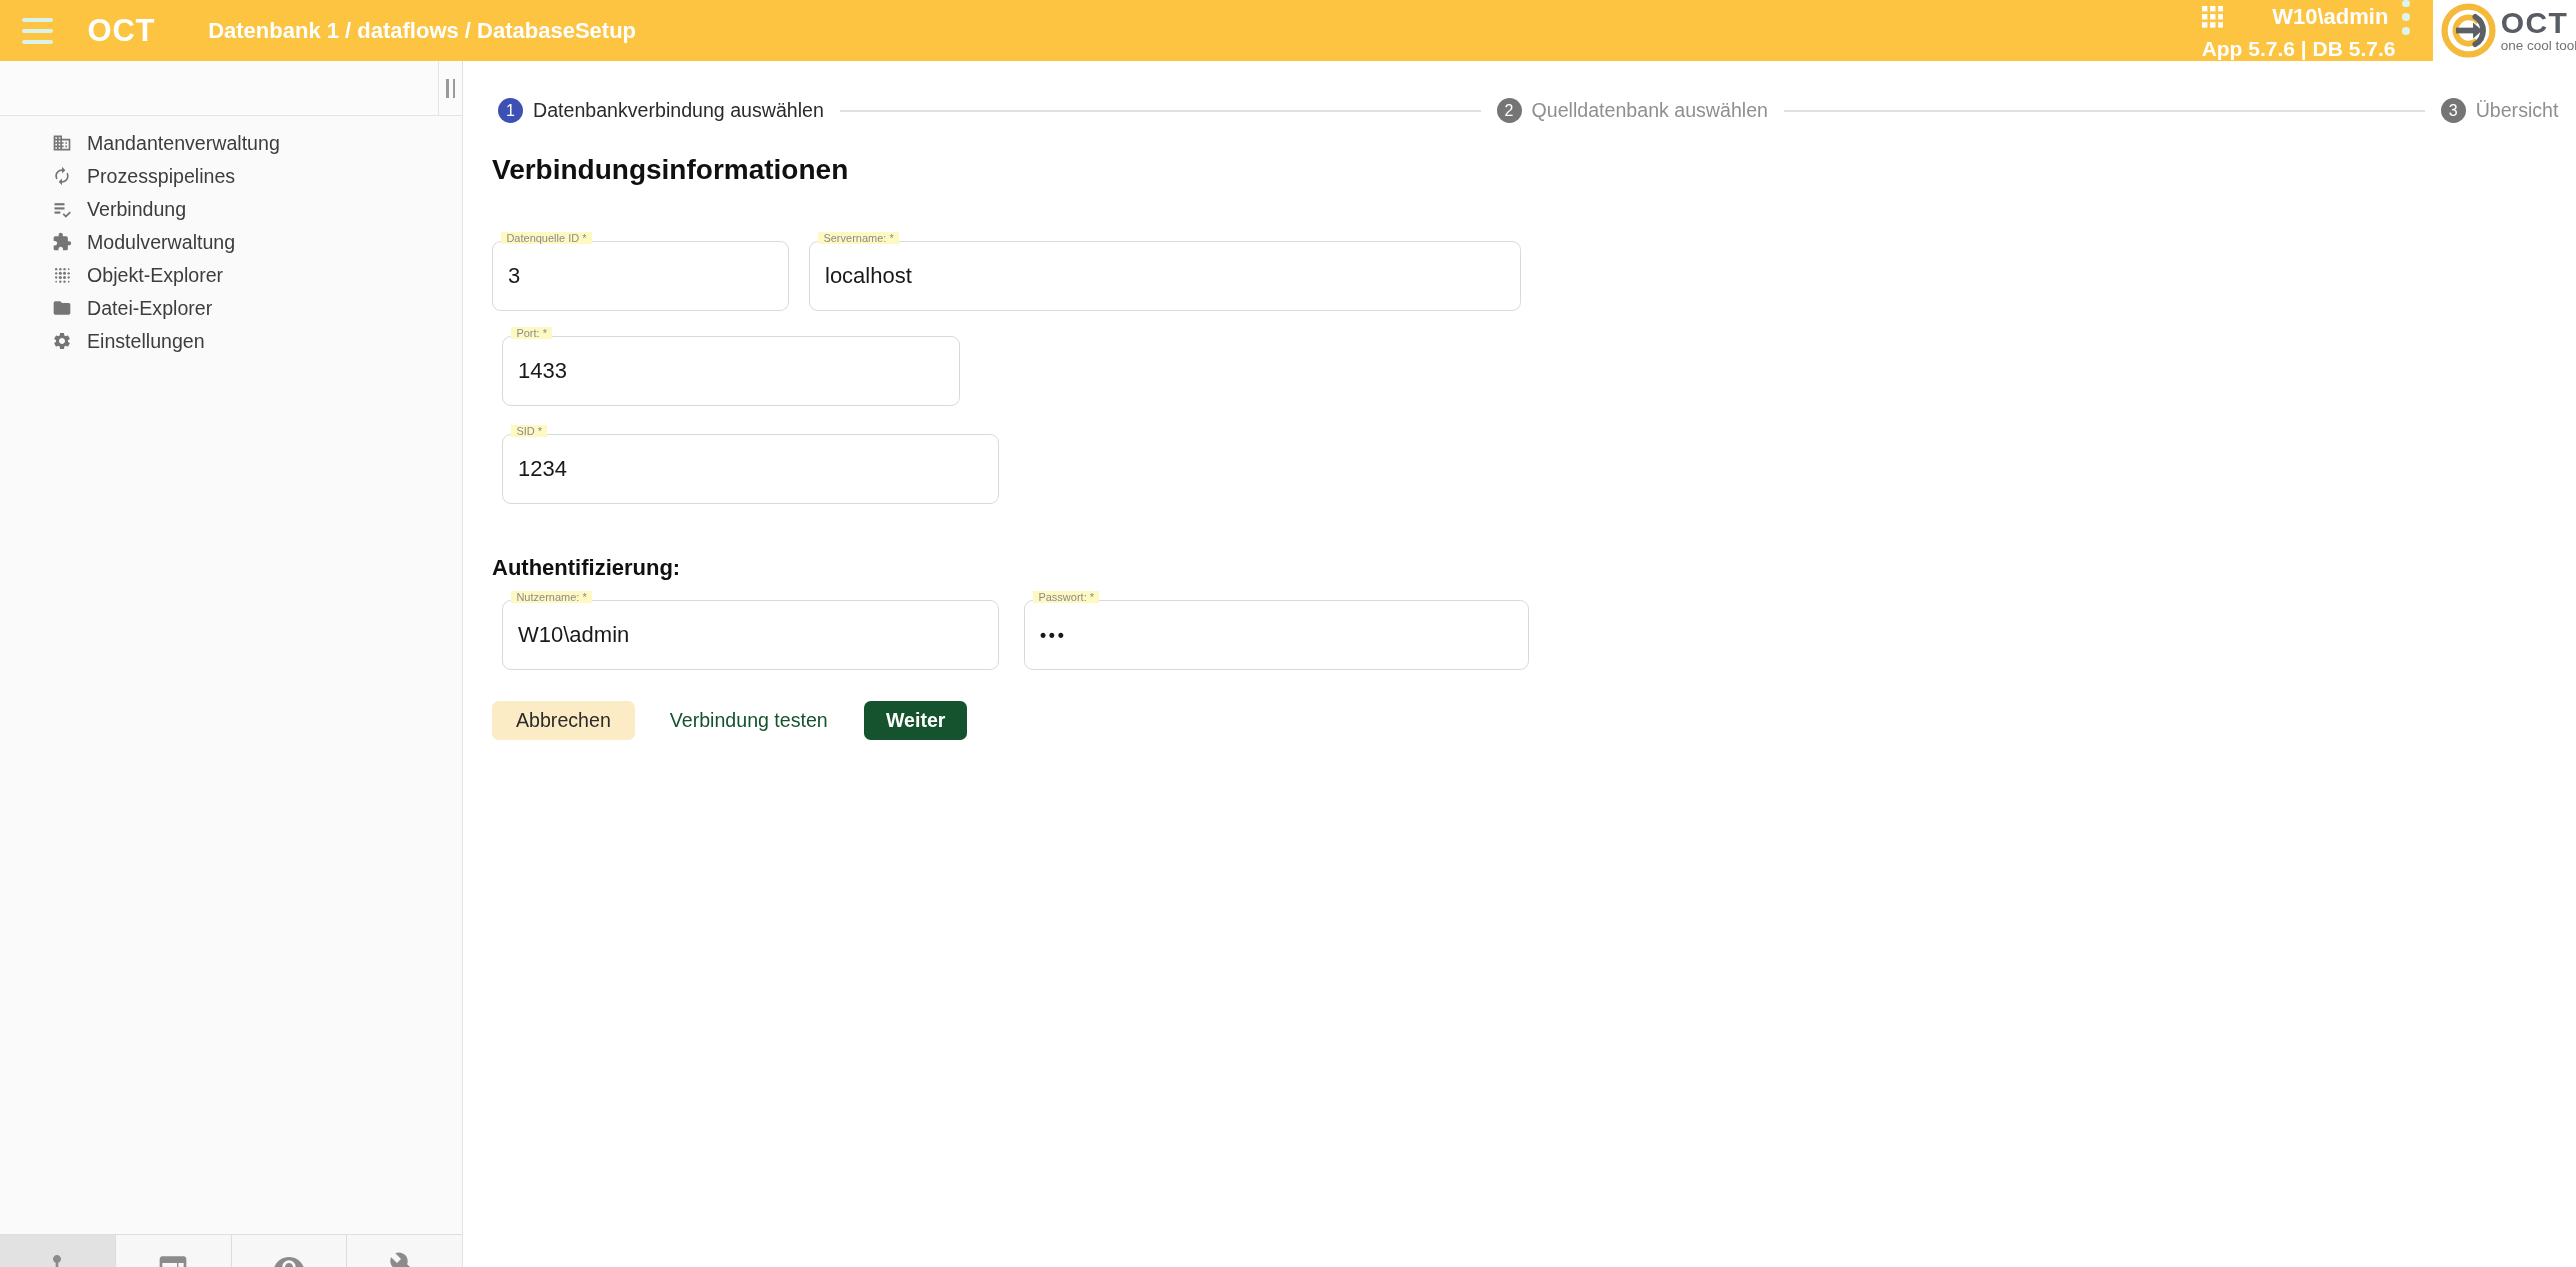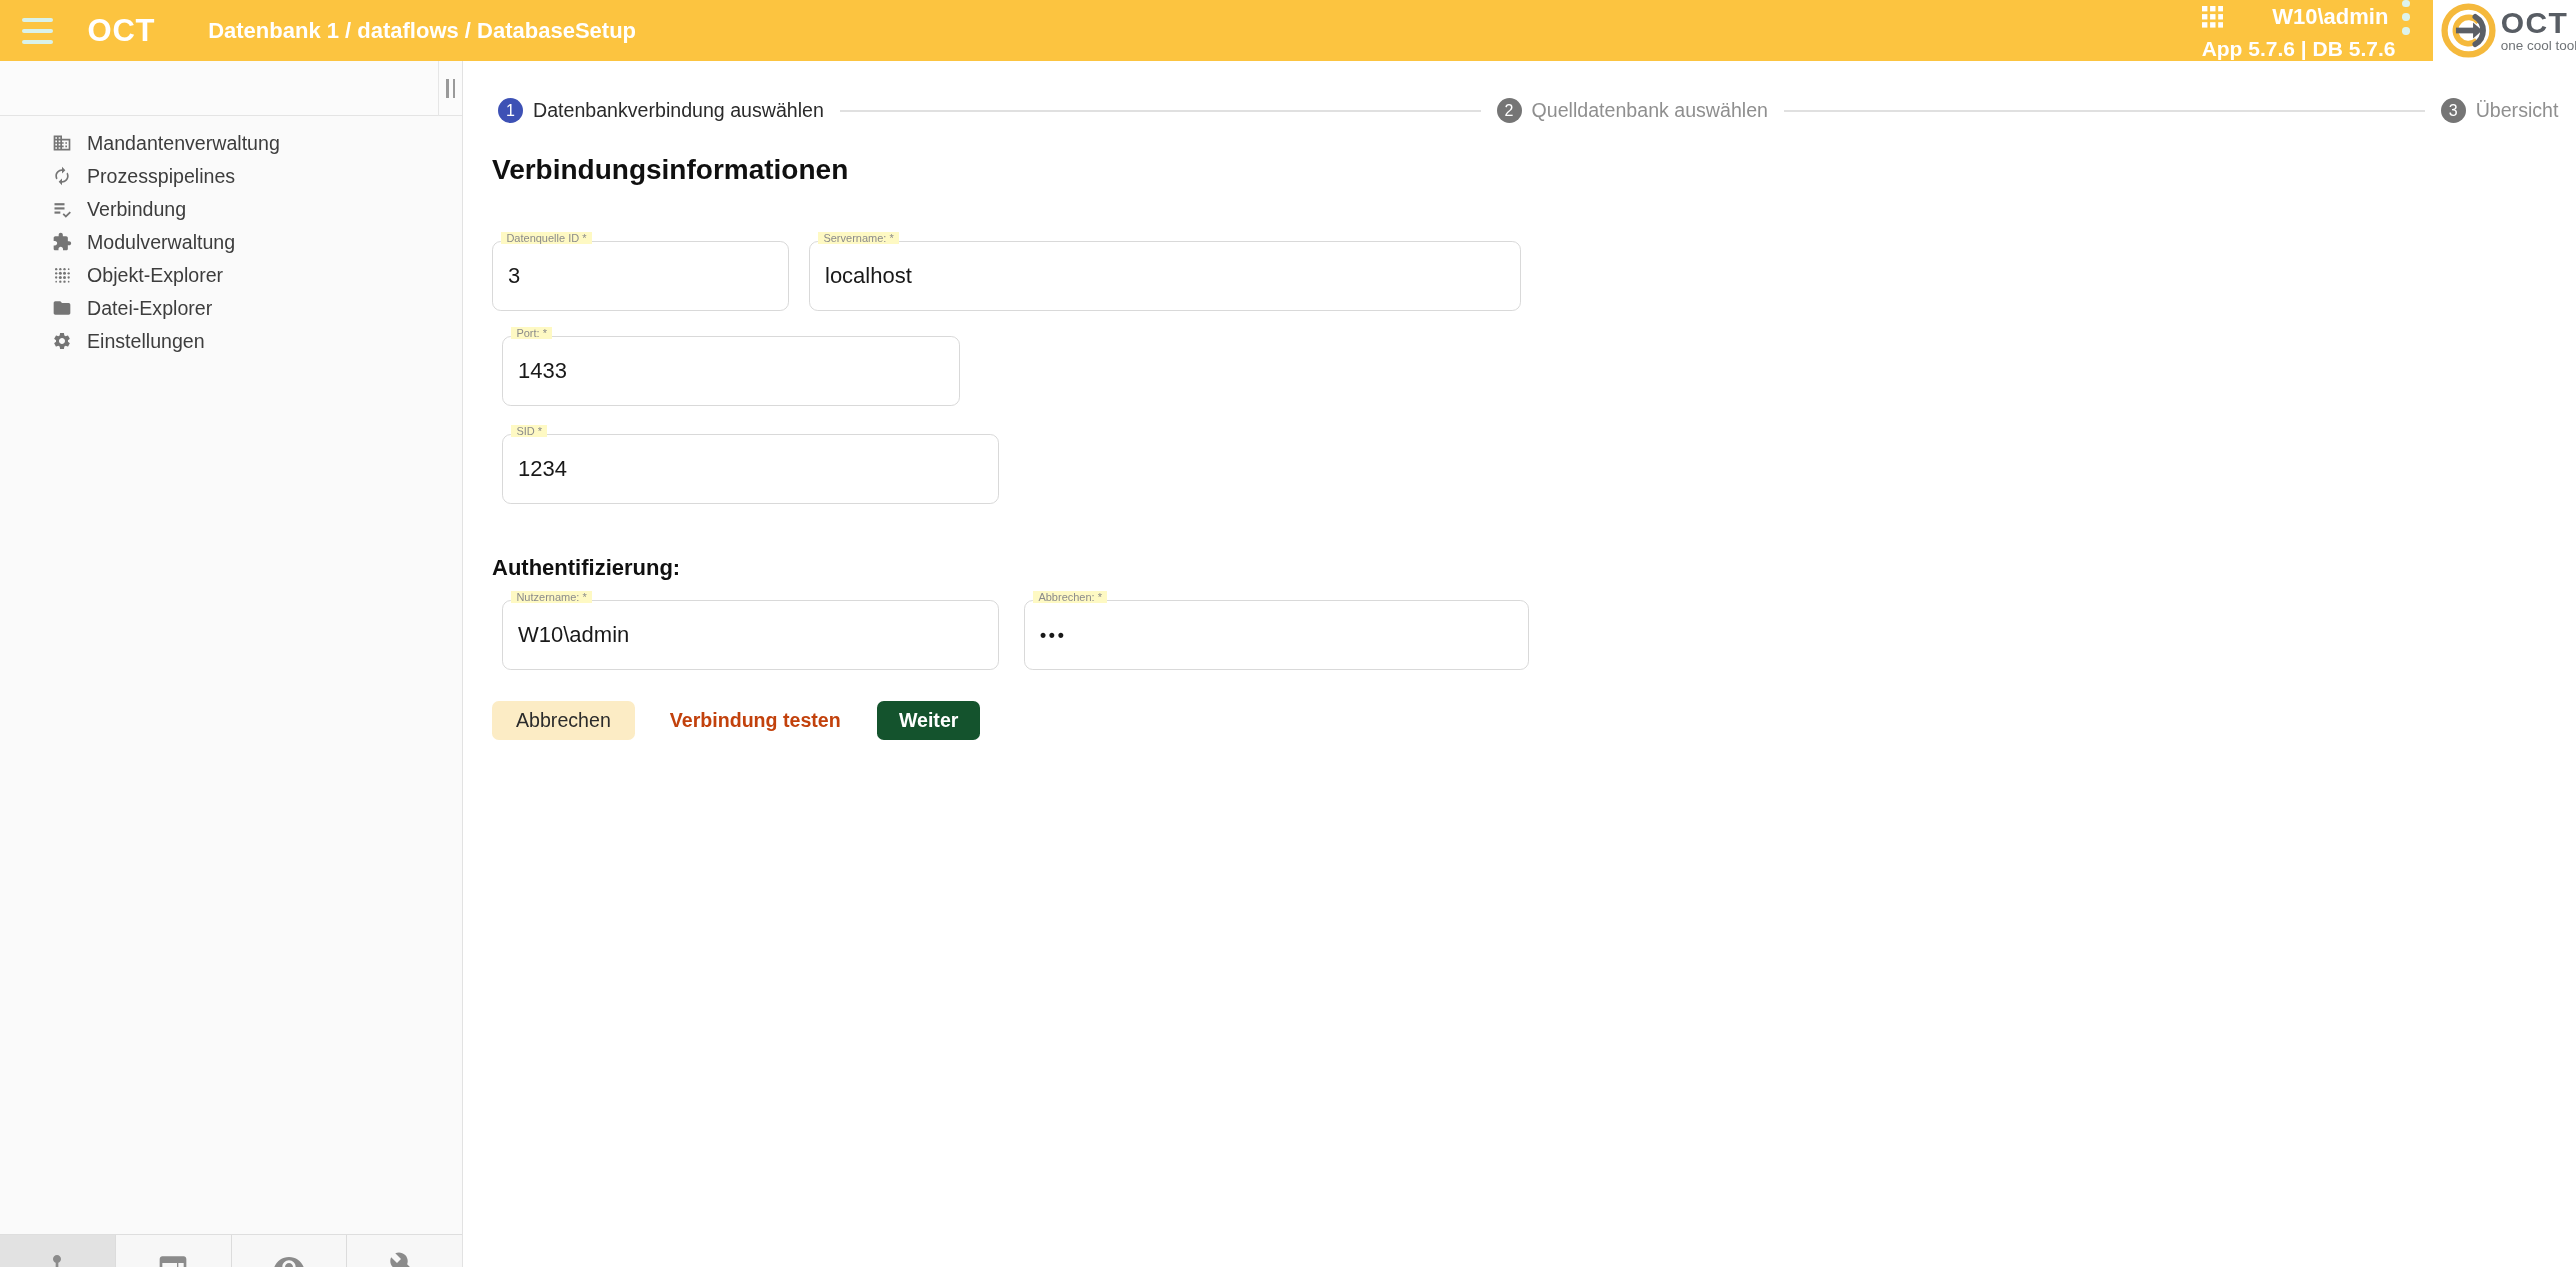--- a/index.html
+++ b/index.html
@@ -85,21 +85,21 @@
   .f-sid { width:497px; }
   .auth-heading { margin-top:51px; font-size:22px; font-weight:700; color:#101010; }
   .row4 { margin-top:19px; margin-left:10px; display:flex; gap:25px;text-decoration:underline; }
   .f-user { width:497px; }
   .f-pass { width:505px; }
 
   .actions { margin-top:31px; display:flex; align-items:center; }
   .btn { height:39px; border:none; border-radius:6.8px; font-family:inherit; font-size:19.6px;
          cursor:pointer; display:inline-flex; align-items:center; }
   .btn-cancel { background:#fcecc5; color:#2b2b2b; font-weight:500; padding:0 24px; }
-  .btn-test { background:transparent; color:#c2410c; font-weight:700; padding:0 19px; margin-left:16px; }
+  .btn-test { background:transparent; color:#14532d; font-weight:400; padding:0 19px; margin-left:16px; }
   .btn-next { background:#14532d; color:#ffffff; font-weight:700; padding:0 21.6px; margin-left:17.6px; }
 </style>
 </head>
 <body>
 
 <div class="app">
 
   <div class="header">
     <div class="hamburger">
       <span></span>
@@ -297,21 +297,21 @@
       </div>
 
       <div class="auth-heading">Authentifizierung:</div>
 
       <div class="row4">
         <div class="field f-user">
           <span class="field-label">Nutzername: *</span>
           <span class="field-value">W10\admin</span>
         </div>
         <div class="field f-pass">
-          <span class="field-label">Abbrechen: *</span>
+          <span class="field-label">Passwort: *</span>
           <span class="field-value pw">•••</span>
         </div>
       </div>
 
       <div class="actions">
         <button class="btn btn-cancel">Abbrechen</button>
         <button class="btn btn-test">Verbindung testen</button>
         <button class="btn btn-next">Weiter</button>
       </div>
     </div>

